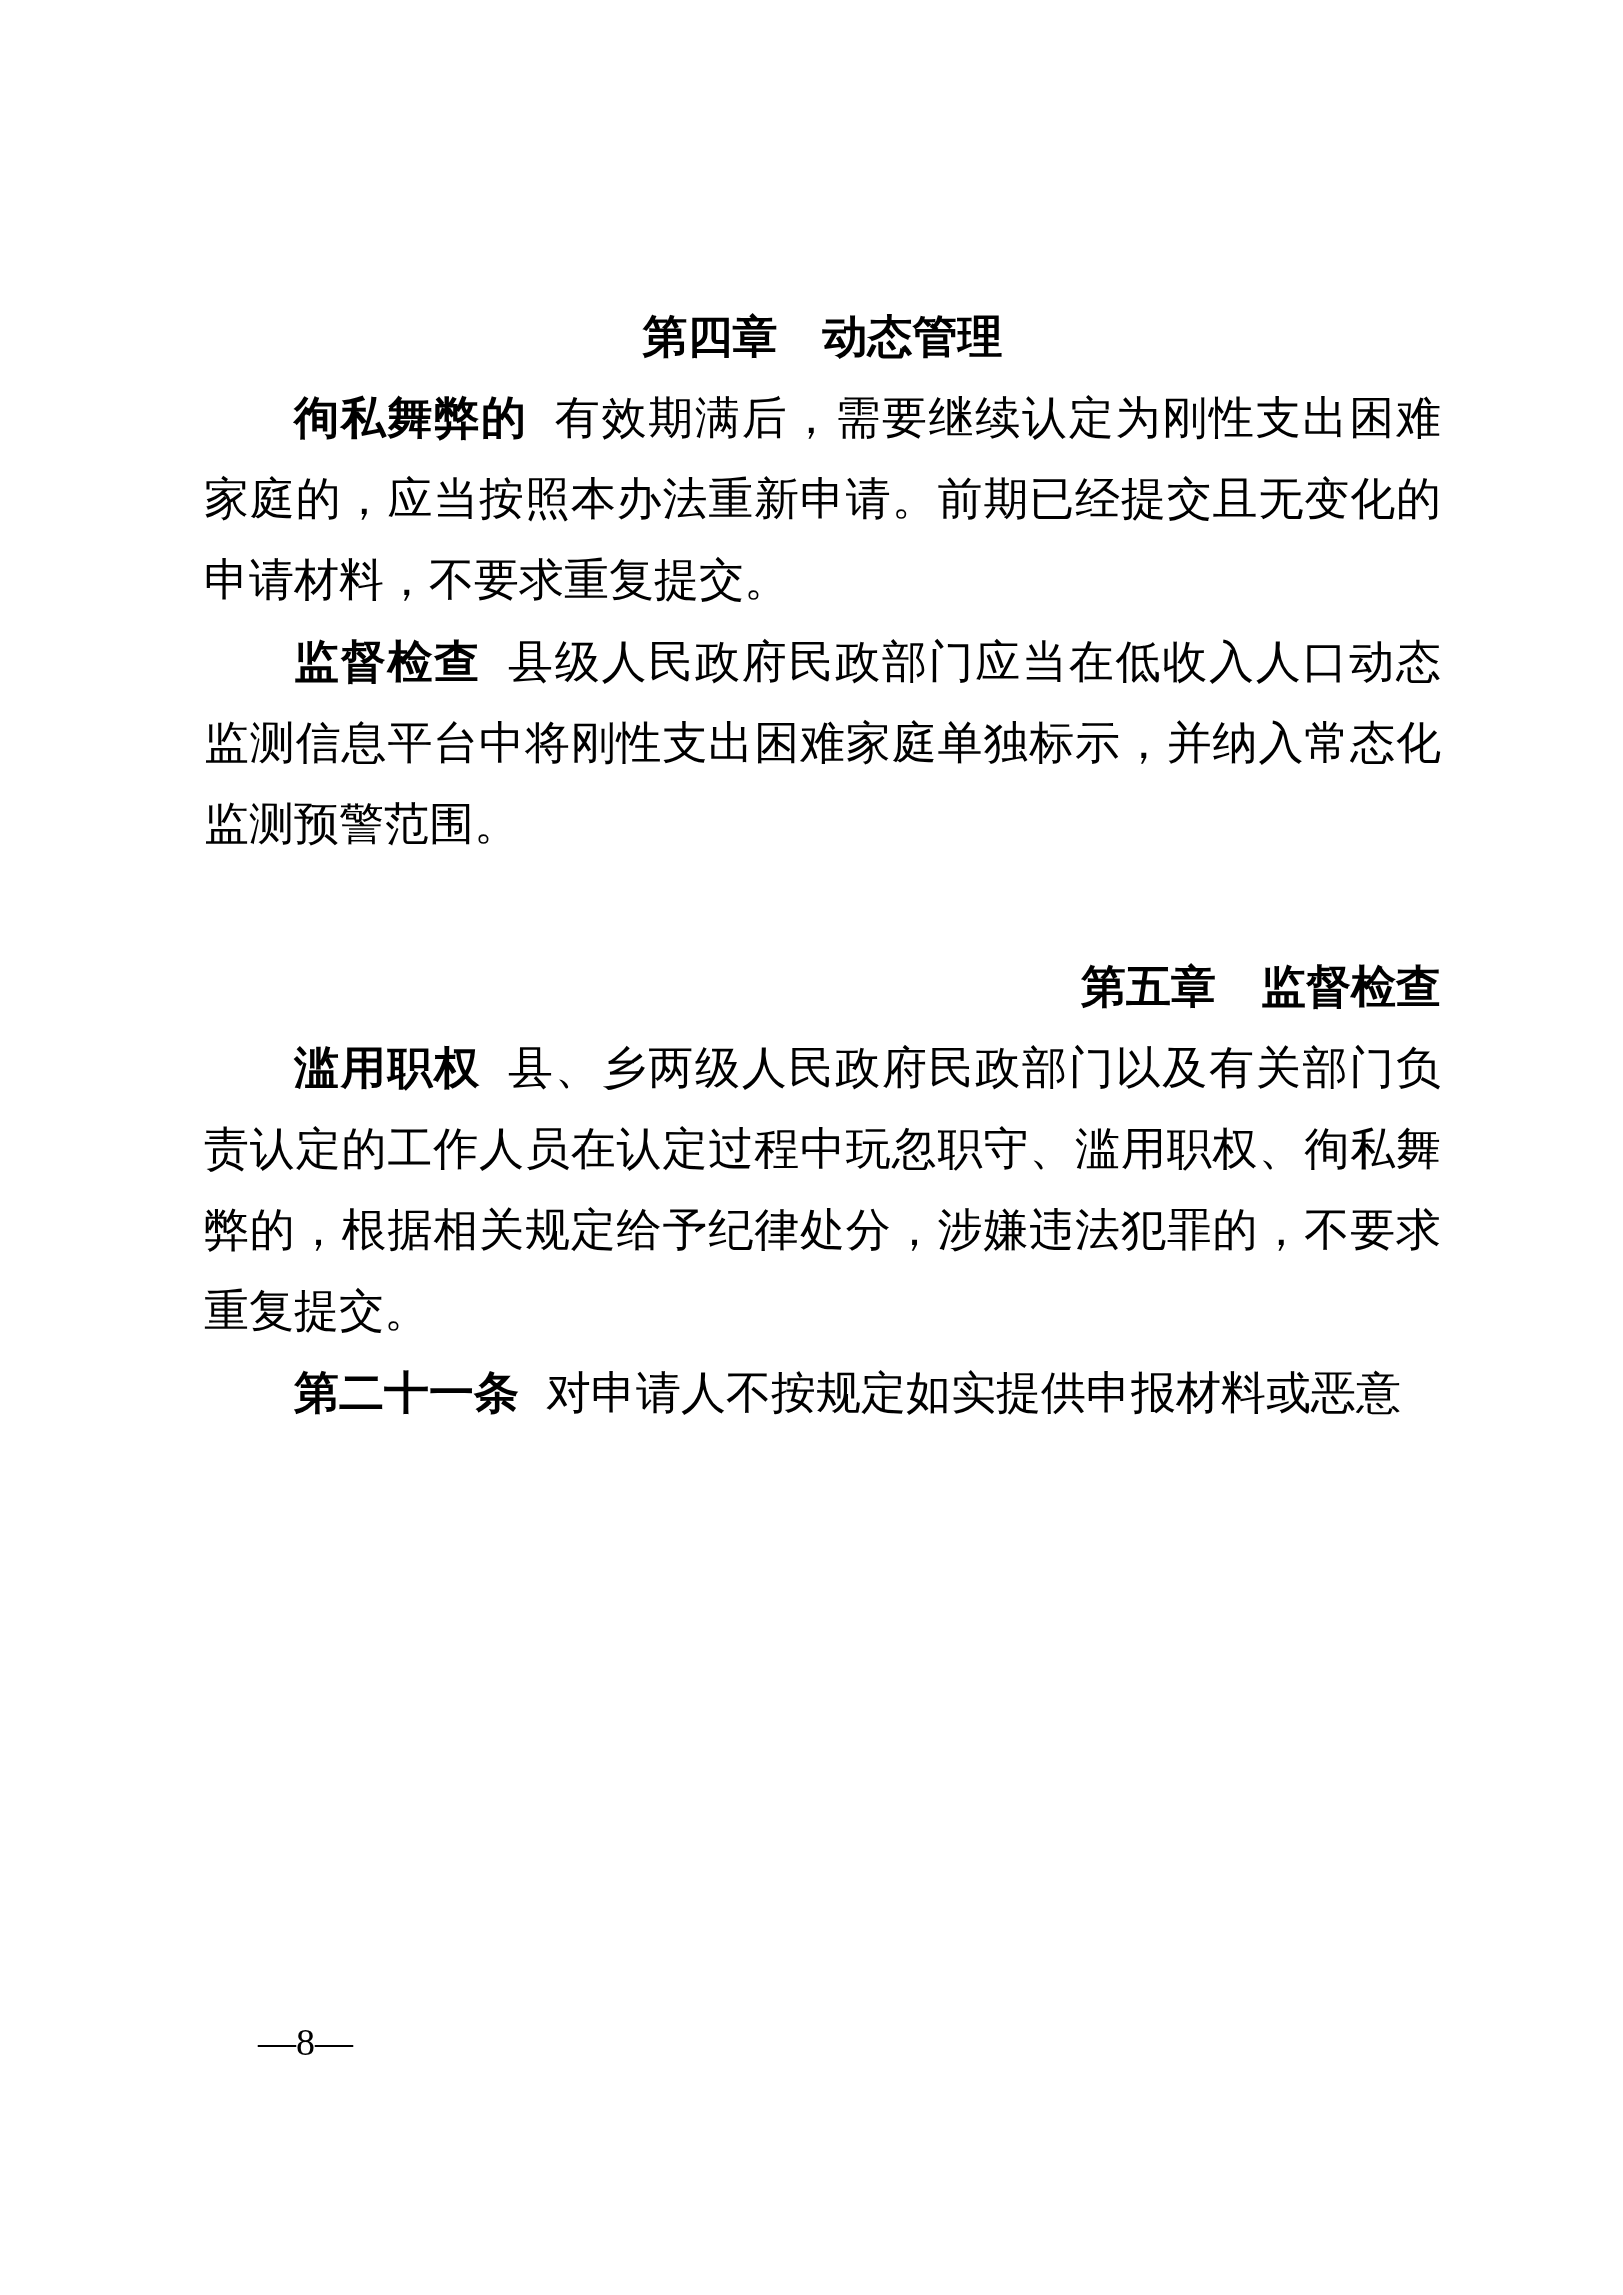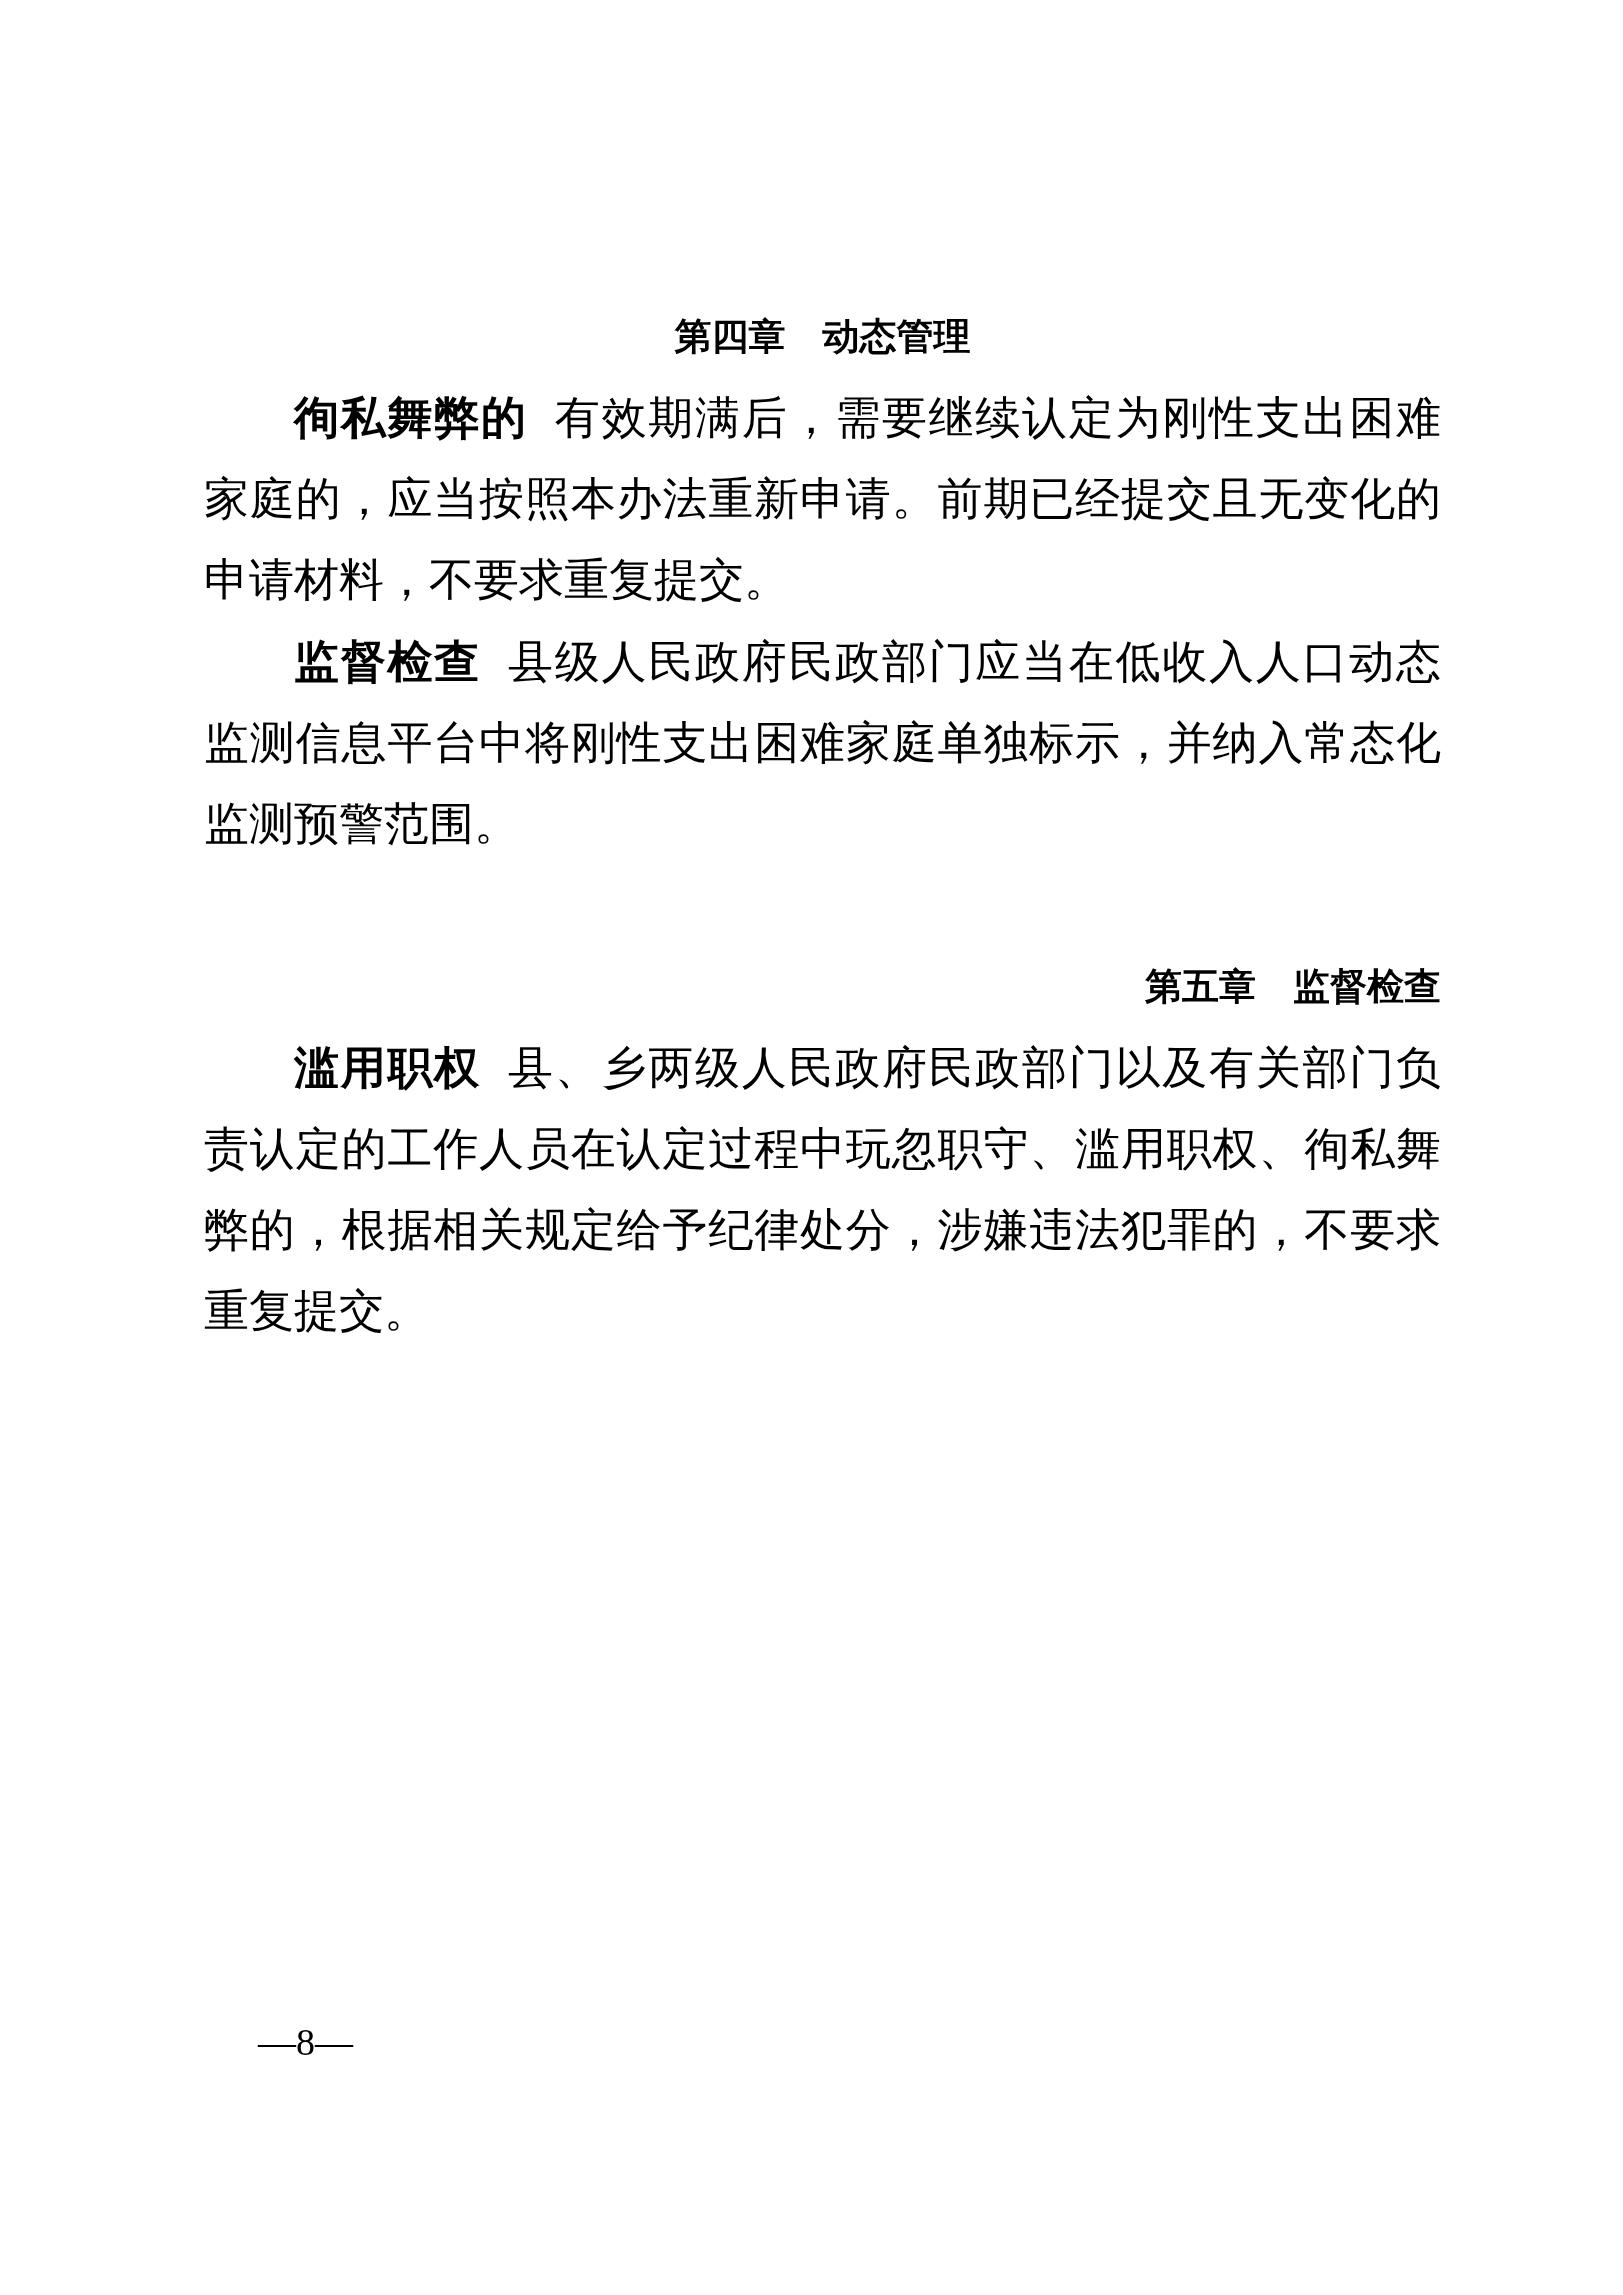--- a/index.html
+++ b/index.html
@@ -25,21 +25,21 @@
     line-height: 81px;
     text-align: justify;
     color: #000000;
   }
   .chapter-heading {
     margin: 0;
     text-align: center;
     text-indent: 0;
     font-family: "Liberation Sans", sans-serif;
     font-weight: bold;
-    font-size: 37px;
+    font-size: 45px;
     line-height: 81px;
     color: #000000;
   }
   .chapter-heading.space-above {
     margin-top: 81px;
     text-align: right;
   }
   .chapter-heading .heading-num {
     margin-right: 1em;
   }
@@ -84,18 +84,21 @@
 
     <h2 class="chapter-heading space-above">
       <span class="heading-num">第五章</span><span class="heading-title">监督检查</span>
     </h2>
 
 
     <p class="article">
       <span class="article-num">滥用职权</span><span class="article-text">县、乡两级人民政府民政部门以及有关部门负责认定的工作人员在认定过程中玩忽职守、滥用职权、徇私舞弊的，根据相关规定给予纪律处分，涉嫌违法犯罪的，不要求重复提交。</span>
     </p>
 
+    <p class="article">
+      <span class="article-num">第二十一条</span><span class="article-text">对申请人不按规定如实提供申报材料或恶意</span>
+    </p>
 
   </div>
 
   <div class="page-number">—8—</div>
 </div>
 
 
 </body></html>

